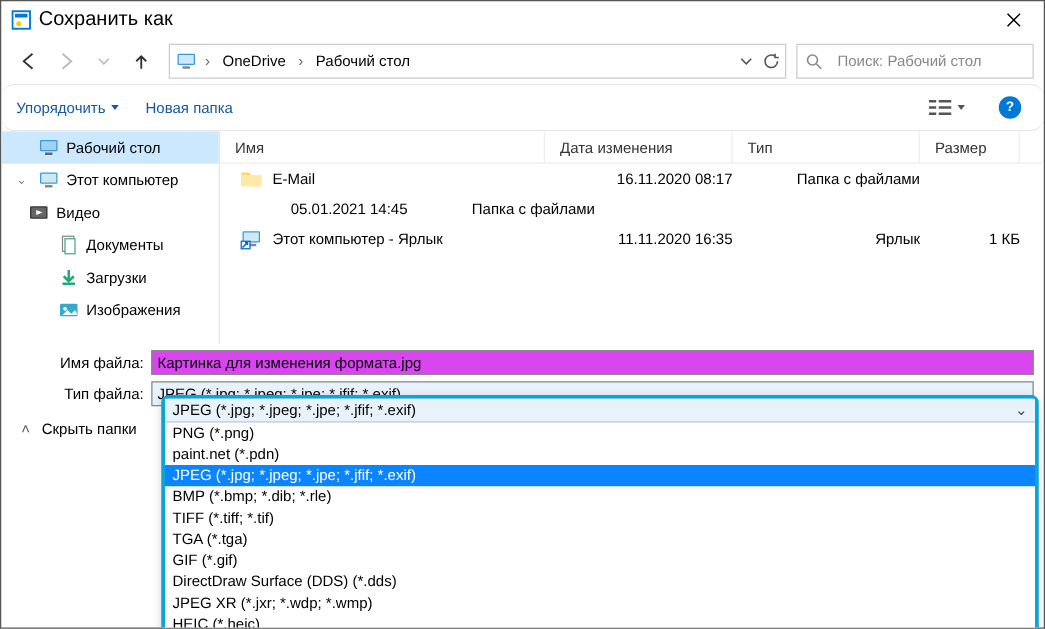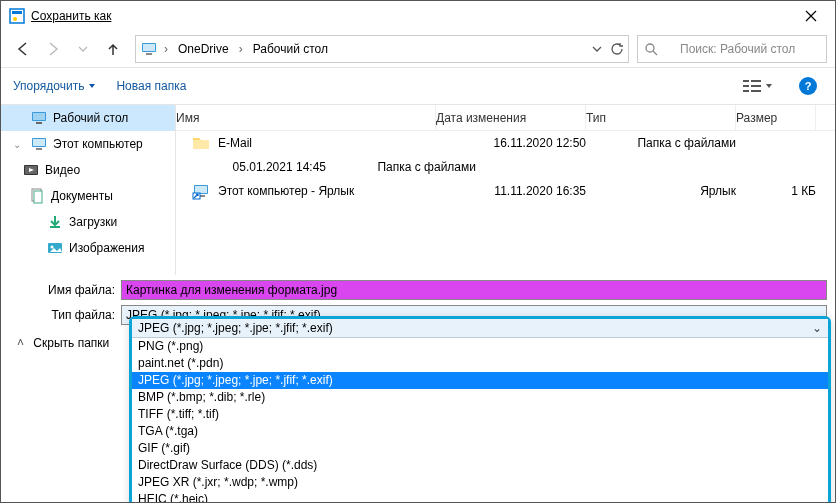--- a/index.html
+++ b/index.html
@@ -1,52 +1,52 @@
 <!DOCTYPE html>
 <html><head>
 <meta charset="utf-8">
 <style>
 * { box-sizing: border-box; margin: 0; padding: 0; font-family: "Segoe UI", Tahoma, sans-serif; font-size: 12px; }
 body { background: #fff; width: 836px; height: 503px; overflow: hidden; border: 1px solid #555; position: relative; }
 
 
 .titlebar { height: 30px; display: flex; align-items: center; padding: 0 2px 0 8px; }
 .titlebar .app-icon { width: 16px; height: 16px; margin-right: 6px; }
-.titlebar .title { flex: 1; font-size: 12px; text-decoration: underline; }
+.titlebar .title { flex: 1; font-size: 16px; }
 .titlebar .close-btn { width: 45px; height: 30px; display: flex; align-items: center; justify-content: center; }
 
 
 .navrow { height: 36px; display: flex; align-items: center; padding: 0 8px; gap: 2px; }
 .nav-btn { width: 28px; height: 28px; display:flex; align-items:center; justify-content:center; color:#555; }
 .nav-btn.disabled { color:#bbb; }
 .addrbox { flex: 1; display:flex; align-items:center; height:28px; border:1px solid #ccc; padding:0 4px; margin:0 6px; gap:4px; }
 .addrbox .pc-icon { width:18px; height:18px; }
 .crumb { padding:0 4px; height:100%; display:flex; align-items:center; }
 .crumb-sep { color:#666; padding:0 2px; }
 .addr-right { margin-left:auto; display:flex; align-items:center; gap:8px; }
-.searchbox { width:190px; height:28px; border:1px solid #ccc; display:flex; align-items:center; padding:0 6px; color:#888; gap:22px; }
-
-
-.toolbar { height: 38px; border-top:1px solid #e5e5e5; border-bottom:1px solid #e5e5e5; display:flex; align-items:center; padding:0 12px; gap:20px; }
+.searchbox { width:190px; height:28px; border:1px solid #ccc; display:flex; align-items:center; padding:0 6px; color:#888; gap:12px; }
+
+
+.toolbar { height: 38px; border-top:1px solid #e5e5e5; border-bottom:1px solid #e5e5e5; display:flex; align-items:center; padding:0 12px; gap:20px;border-radius:11px; }
 .toolbar .link { color:#155aa0; cursor:pointer; display:flex; align-items:center; gap:4px; }
 .toolbar .spacer { flex:1; }
 .toolbar .iconbtn { width:30px; height:24px; display:flex; align-items:center; justify-content:center; color:#333; }
 .help-icon { width:18px;height:18px;border-radius:50%;background:#0078d7;color:#fff;display:flex;align-items:center;justify-content:center;font-weight:bold;font-size:11px; }
 
 
 .main { display:flex; height: 170px; }
 .sidebar { width:175px; border-right:1px solid #e5e5e5; overflow:hidden; padding-top:0; }
 .side-item { display:flex; align-items:center; height:26px; padding-left:30px; gap:6px; position:relative; }
 .side-item.selected { background:#cce8ff; }
 .side-item .mini-icon { width:16px; height:16px; flex-shrink:0; }
 .side-caret { position:absolute; left:12px; color:#888; font-size:10px; }
 
 .filearea { flex:1; }
 .col-header { display:flex; height:26px; border-bottom:1px solid #eee; align-items:center; color:#333; }
-.col { }
+.col { padding-left:12px; }
 .c-name { width:260px; }
 .c-date { width:150px; }
 .c-type { width:150px; }
 .c-size { width:80px; }
 .frow { display:flex; height:24px; align-items:center;text-align:right; }
 .frow .fname { display:flex; align-items:center; gap:8px; padding-left:16px; width:260px; }
 .file-icon { width:18px; height:18px; flex-shrink:0; }
 
 
 .fields { padding: 4px 8px 0 8px; }
@@ -202,21 +202,21 @@
     <div class="side-item" style="padding-left:22px">
       <span class="mini-icon">
           <svg width="16" height="16">
             <rect x="1" y="3" width="14" height="10" rx="1" fill="#333"></rect>
             <rect x="2" y="4" width="12" height="8" fill="#666"></rect>
             <path d="M6 6 L11 8 L6 10 Z" fill="#fff"></path>
           </svg>
         </span>
       <span>Видео</span>
     </div>
-    <div class="side-item" style="padding-left:28px">
+    <div class="side-item" style="padding-left:46px">
       <span class="mini-icon">
           <svg width="16" height="16">
             <rect x="3" y="1" width="9" height="12" fill="#fff" stroke="#888"></rect>
             <rect x="5" y="3" width="8" height="12" fill="#fff" stroke="#4a8"></rect>
           </svg>
         </span>
       <span>Документы</span>
     </div>
     <div class="side-item" style="padding-left:46px">
       <span class="mini-icon">
@@ -250,21 +250,21 @@
     <div class="frow">
       <div class="fname">
         <span class="file-icon">
             <svg width="18" height="18">
               <path d="M1 4 L7 4 L9 6 L17 6 L17 15 L1 15 Z" fill="#ffd768"></path>
               <rect x="1" y="6" width="16" height="9" fill="#ffe9a8"></rect>
             </svg>
           </span>
         <span>E-Mail</span>
       </div>
-      <div class="col c-date">16.11.2020 12:50</div>
+      <div class="col c-date">16.11.2020 08:17</div>
       <div class="col c-type">Папка с файлами</div>
       <div class="col c-size"></div>
     </div>
 
     <div class="frow">
       <div class="col c-date">05.01.2021 14:45</div>
       <div class="col c-type">Папка с файлами</div>
       <div class="col c-size"></div>
     </div>
 

